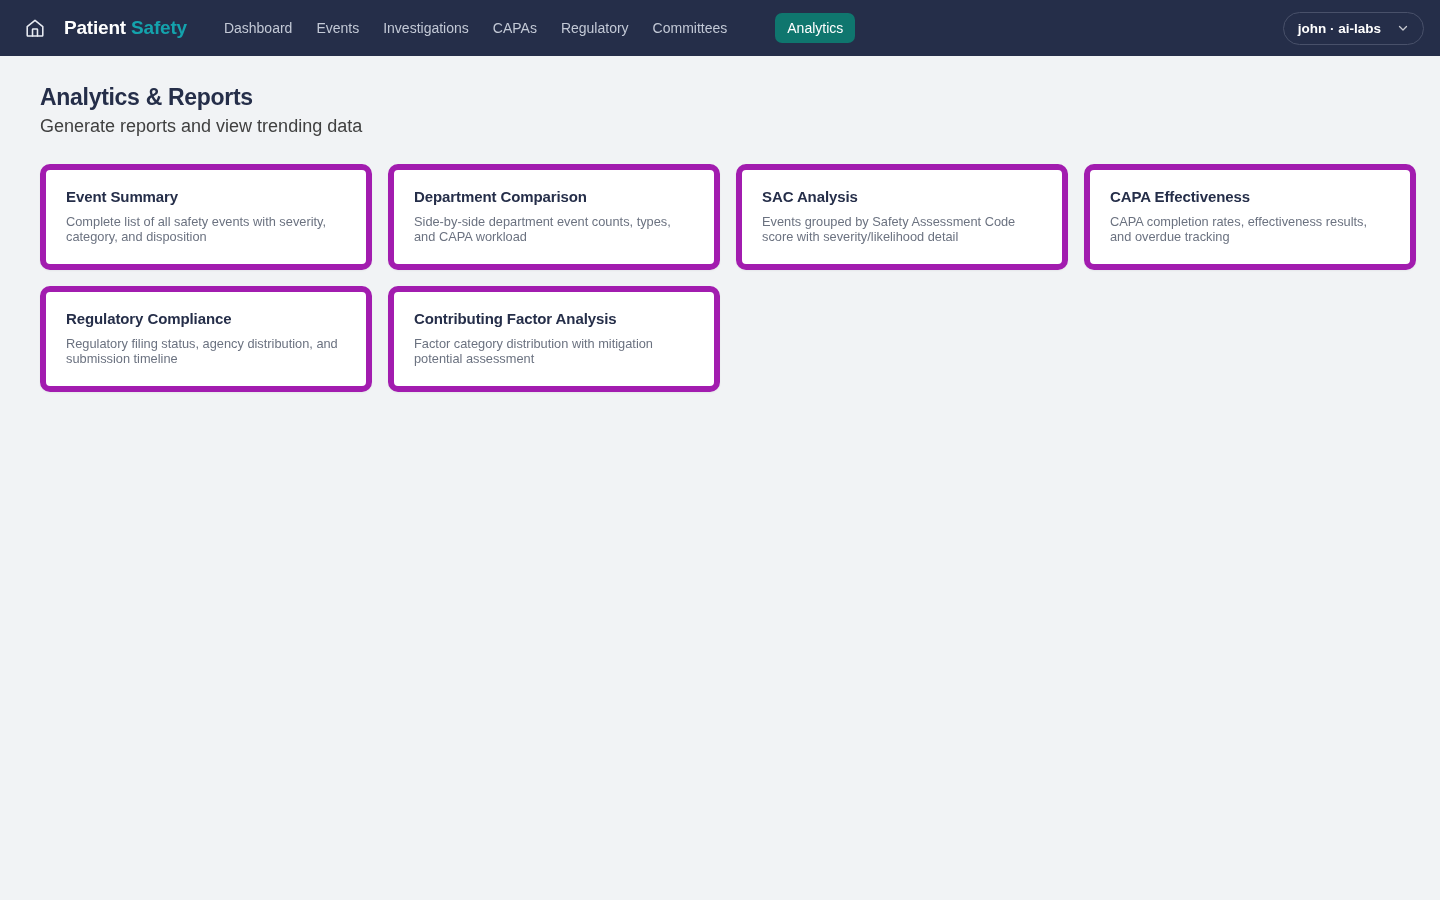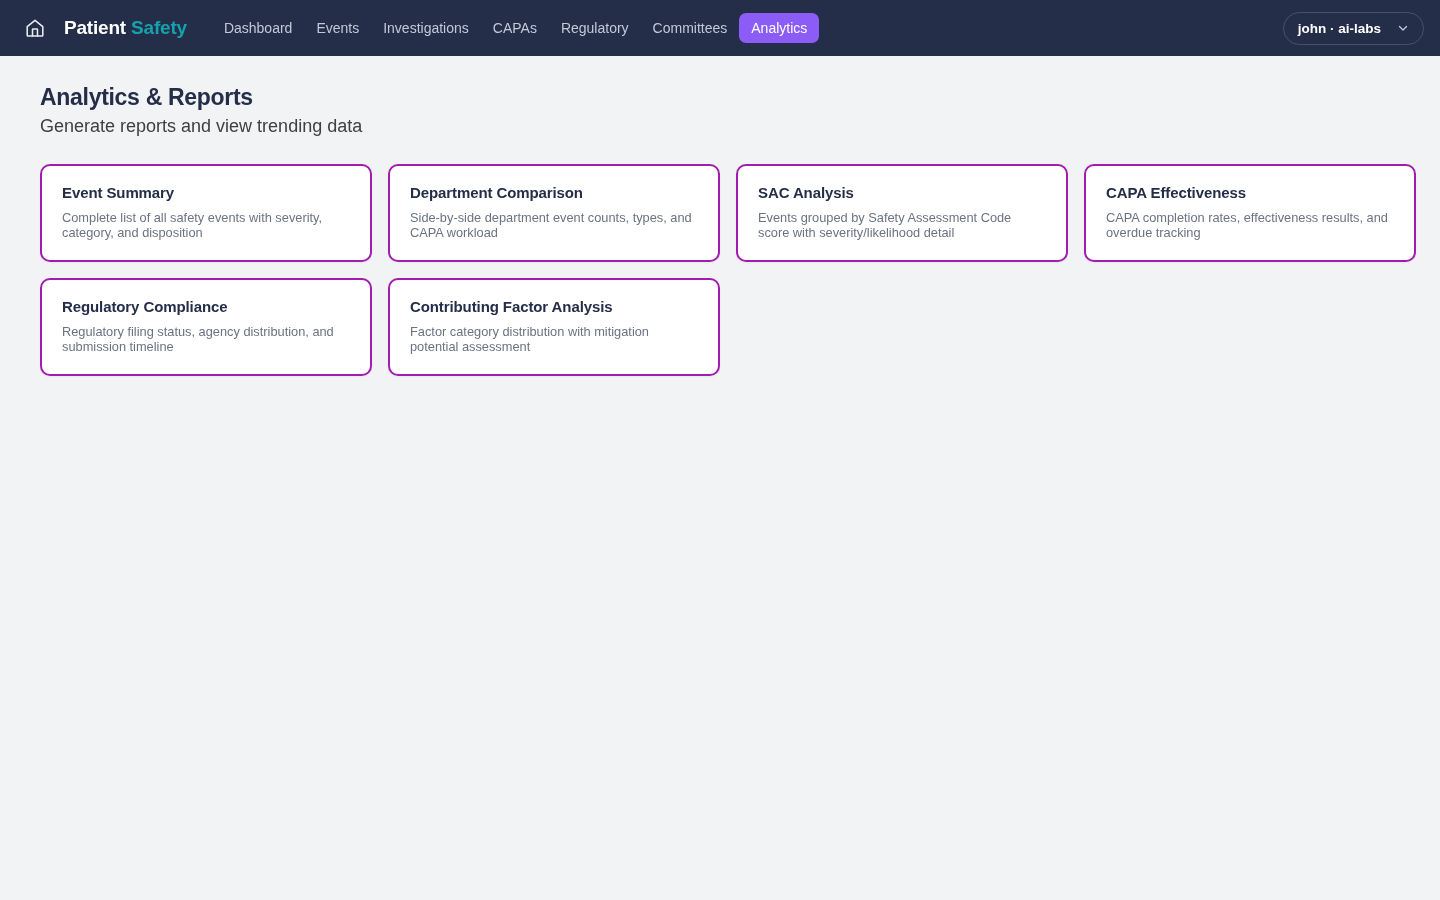--- a/index.html
+++ b/index.html
@@ -49,23 +49,24 @@
   .navlink {
     color: #c3c9d6;
     font-size: 14px;
     padding: 8px 12px;
     border-radius: 7px;
     white-space: nowrap;
     cursor: pointer;
     line-height: 1;
   }
   .navlink.active {
-    background: #8b5cf6;
+    background: #0f766e;
     color: #ffffff;
     font-weight: normal;
+    margin-left: 36px;
   }
 
   .navspacer { flex: 1 1 auto; }
 
   .usermenu {
     display: flex;
     align-items: center;
     gap: 16px;
     border: 1px solid #49516a;
     border-radius: 999px;
@@ -100,21 +101,21 @@
   }
 
   
   .cards {
     display: grid;
     grid-template-columns: repeat(4, 1fr);
     gap: 16px;
   }
   .card {
     background: #ffffff;
-    border: 2px solid #a21caf;
+    border: 6px solid #a21caf;
     border-radius: 10px;
     padding: 18px 20px 20px 20px;
     min-height: 94px;
     box-shadow: 0 1px 2px rgba(16, 24, 40, 0.05);
     cursor: pointer;
   }
   .card-title {
     font-size: 15px;
     font-weight: bold;
     color: #252e49;

